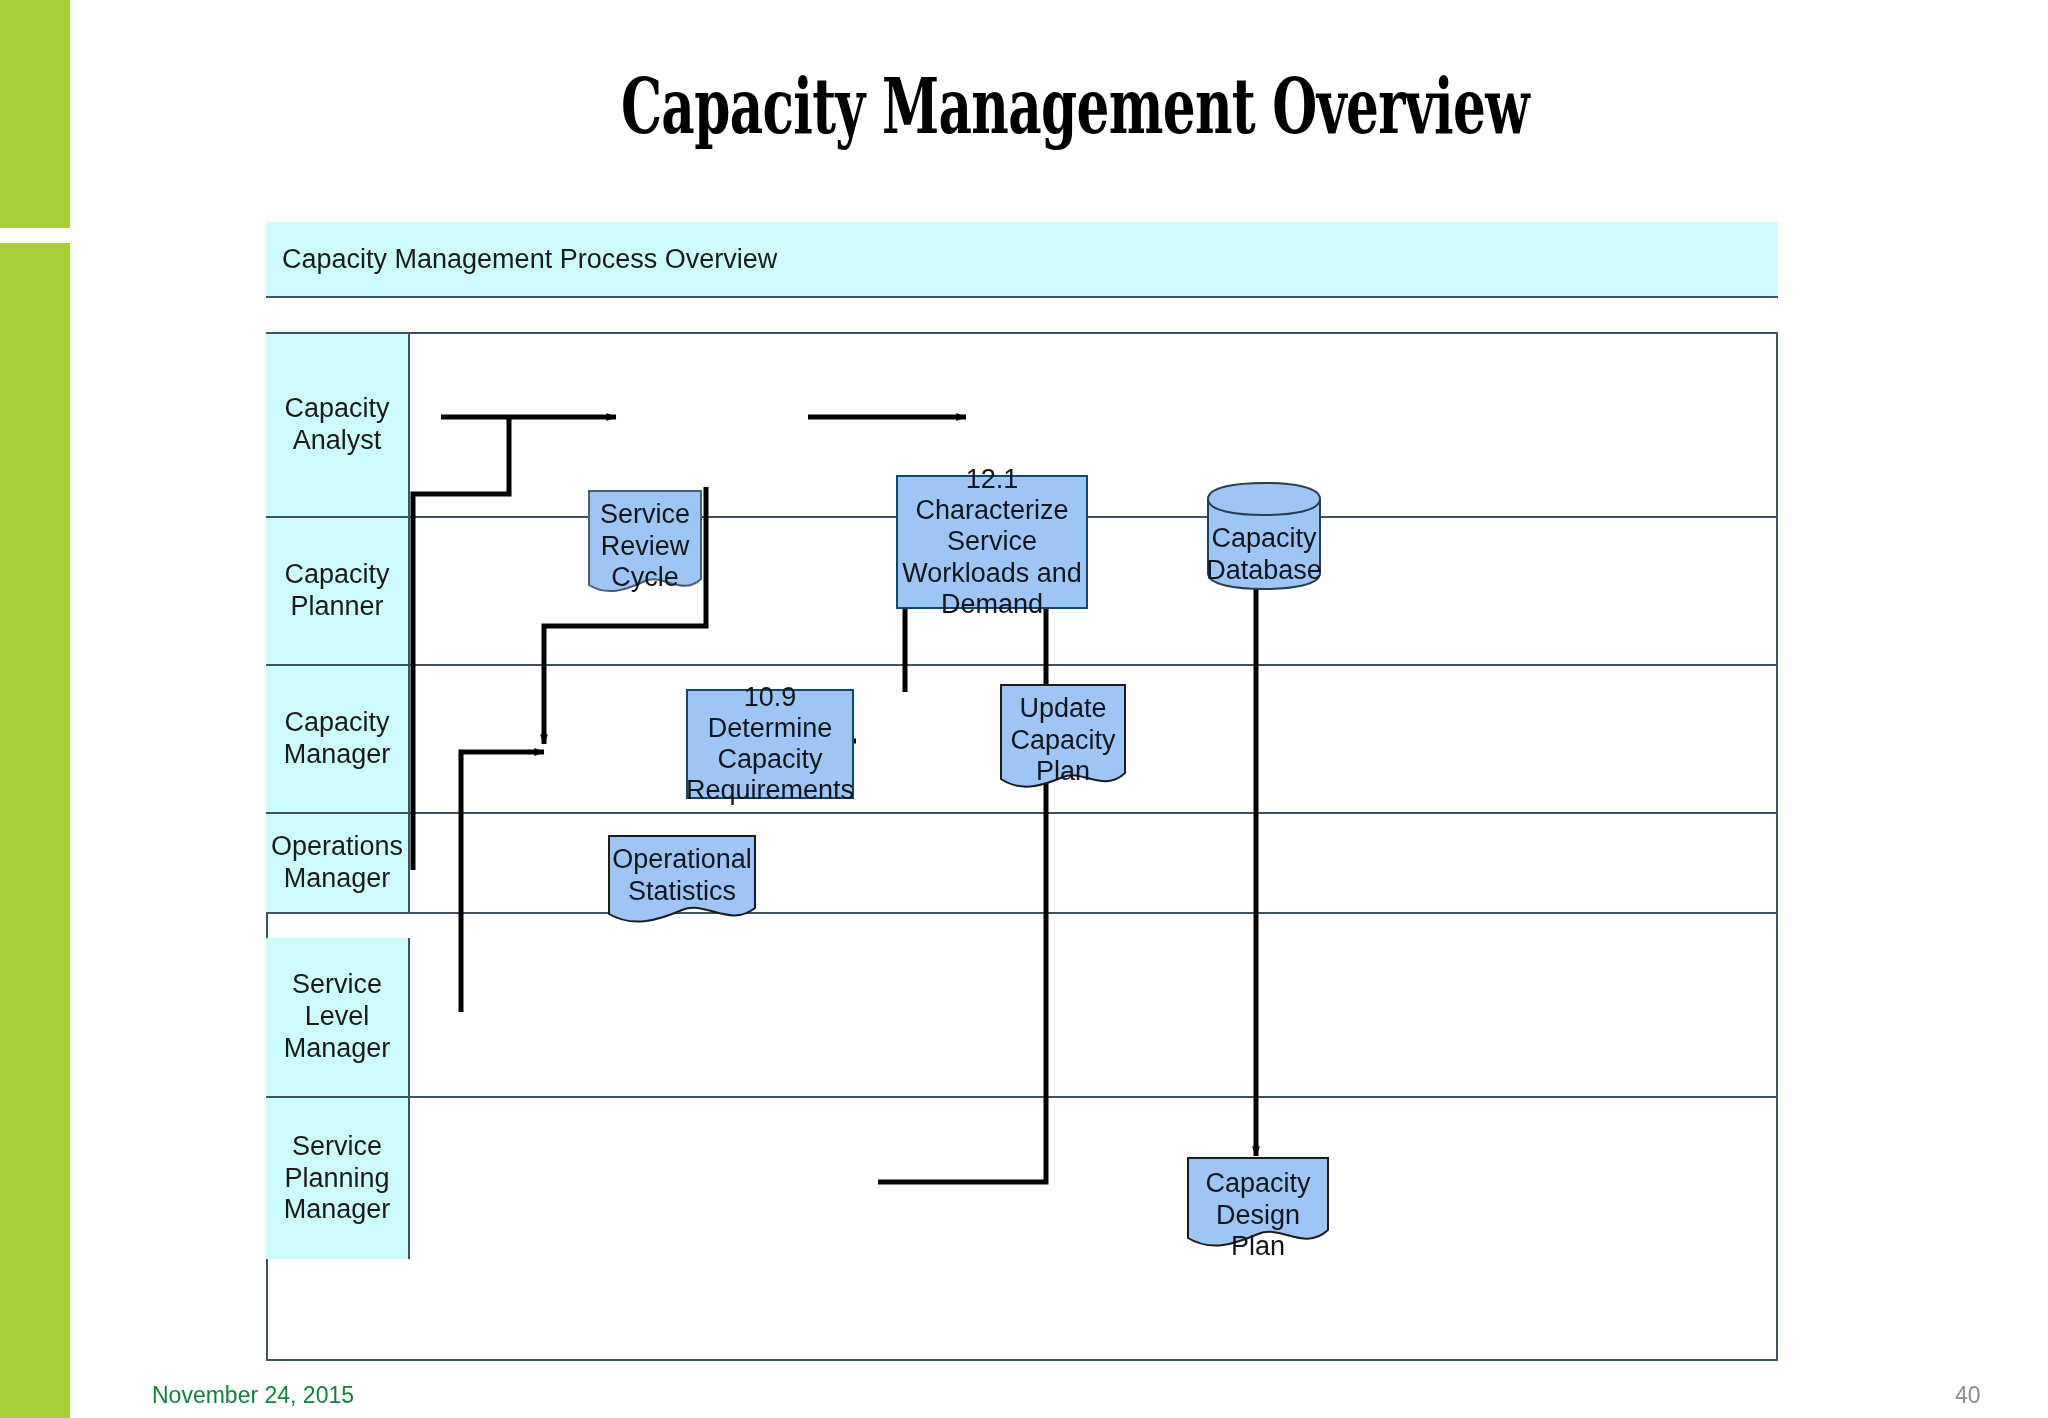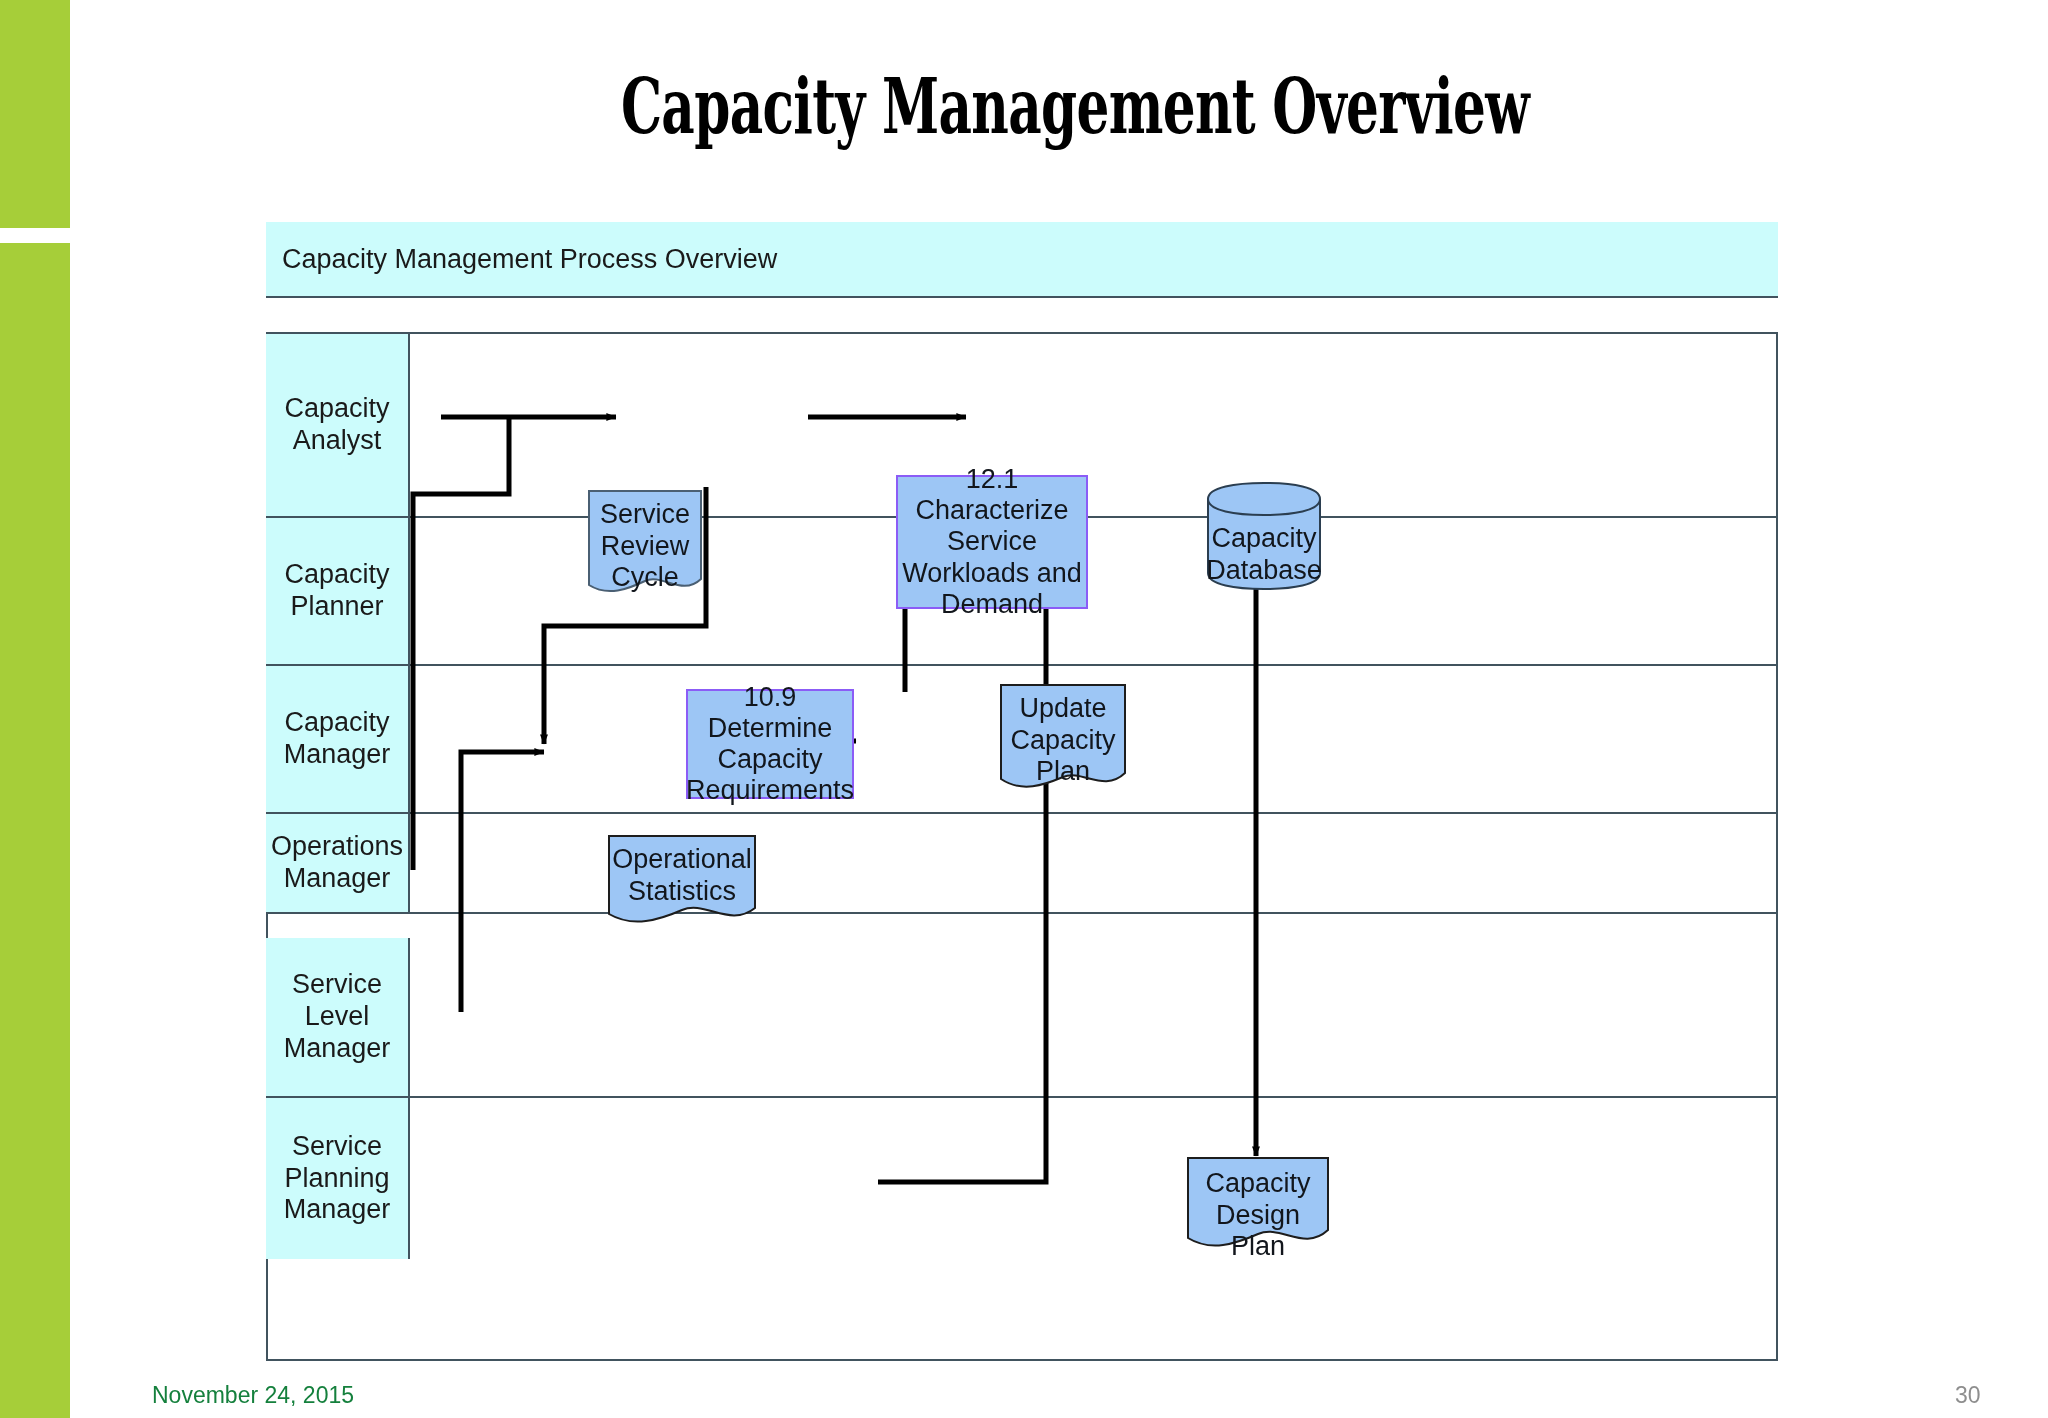--- a/index.html
+++ b/index.html
@@ -140,21 +140,21 @@
     align-items: center;
     justify-content: center;
     text-align: center;
     font-size: 27px;
     line-height: 1.15;
     color: #12161c;
     z-index: 3;
   }
   .node.process {
     background: #9dc6f5;
-    border: 2px solid #8b5cf6;
+    border: 2px solid #0c4a6e;
   }
   .doc-wrap { position: absolute; z-index: 3; }
   .doc-wrap svg { position: absolute; left: 0; top: 0; }
   .doc-label {
     position: absolute;
     left: 0; top: 0;
     width: 100%;
     text-align: center;
     font-size: 27px;
     line-height: 1.17;
@@ -358,13 +358,13 @@
     </svg>
     <div class="doc-label" style="top:12px;">
       <span>Capacity</span><br>
       <span>Design Plan</span>
     </div>
   </div>
 
 </div>
 
 <div class="footer-date">November 24, 2015</div>
-<div class="footer-page">30</div>
+<div class="footer-page">40</div>
 
 </body></html>

